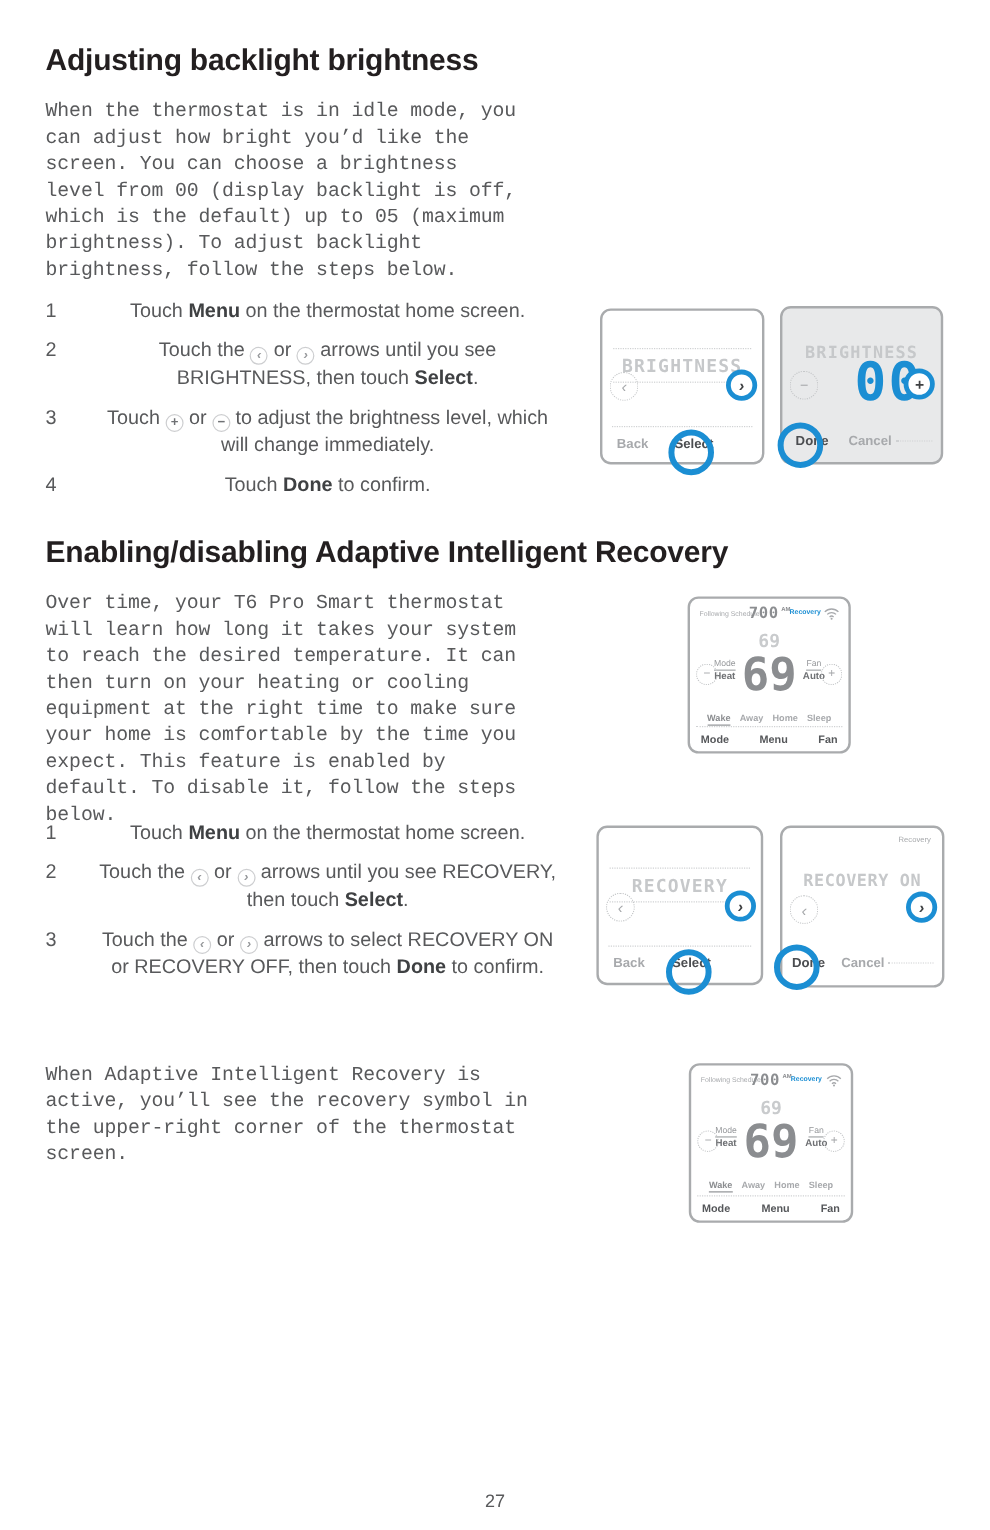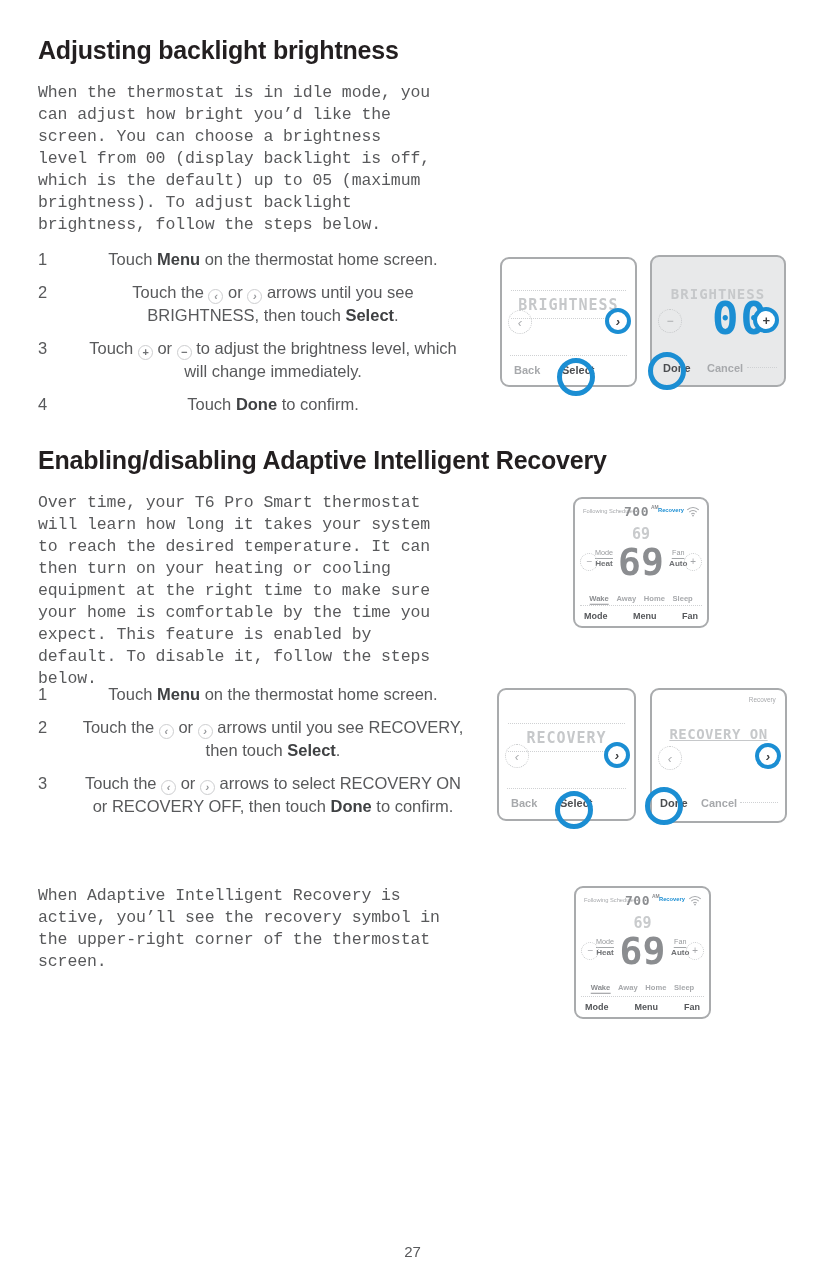--- a/index.html
+++ b/index.html
@@ -86,21 +86,21 @@
   #scr-rsel .aR{right:4px;top:52px;width:26px;height:26px;font-size:13px;}
   #scr-rsel .lf{bottom:30px;left:8px;right:8px;}
   #scr-rsel .back{left:12px;bottom:10px;}
   #scr-rsel .select{left:61px;bottom:10px;}
   #scr-rsel .ring{left:56px;bottom:-10px;}
 
   
   #scr-ron{left:650px;top:688px;width:137px;height:135px;}
   #scr-ron .corner{position:absolute;right:9px;top:6px;font-size:8px;transform:scale(0.8);
                    transform-origin:right top;color:var(--ui-gray);}
-  #scr-ron .lcd-title{top:36px;font-size:14px;letter-spacing:0.5px;text-decoration:underline;}
+  #scr-ron .lcd-title{top:36px;font-size:14px;letter-spacing:0.5px;}
   #scr-ron .aL{left:6px;top:56px;width:24px;height:24px;font-size:13px;}
   #scr-ron .aR{right:4px;top:53px;width:26px;height:26px;font-size:13px;}
   #scr-ron .done{left:8px;bottom:12px;}
   #scr-ron .cancel{left:49px;bottom:12px;}
   #scr-ron .lf{left:88px;right:7px;bottom:18px;}
   #scr-ron .ring{left:-7px;bottom:-4px;}
 
   
   #scr-home1{left:573px;top:497px;width:136px;height:131px;}
   #scr-home2{left:574px;top:886px;width:137px;height:133px;}

